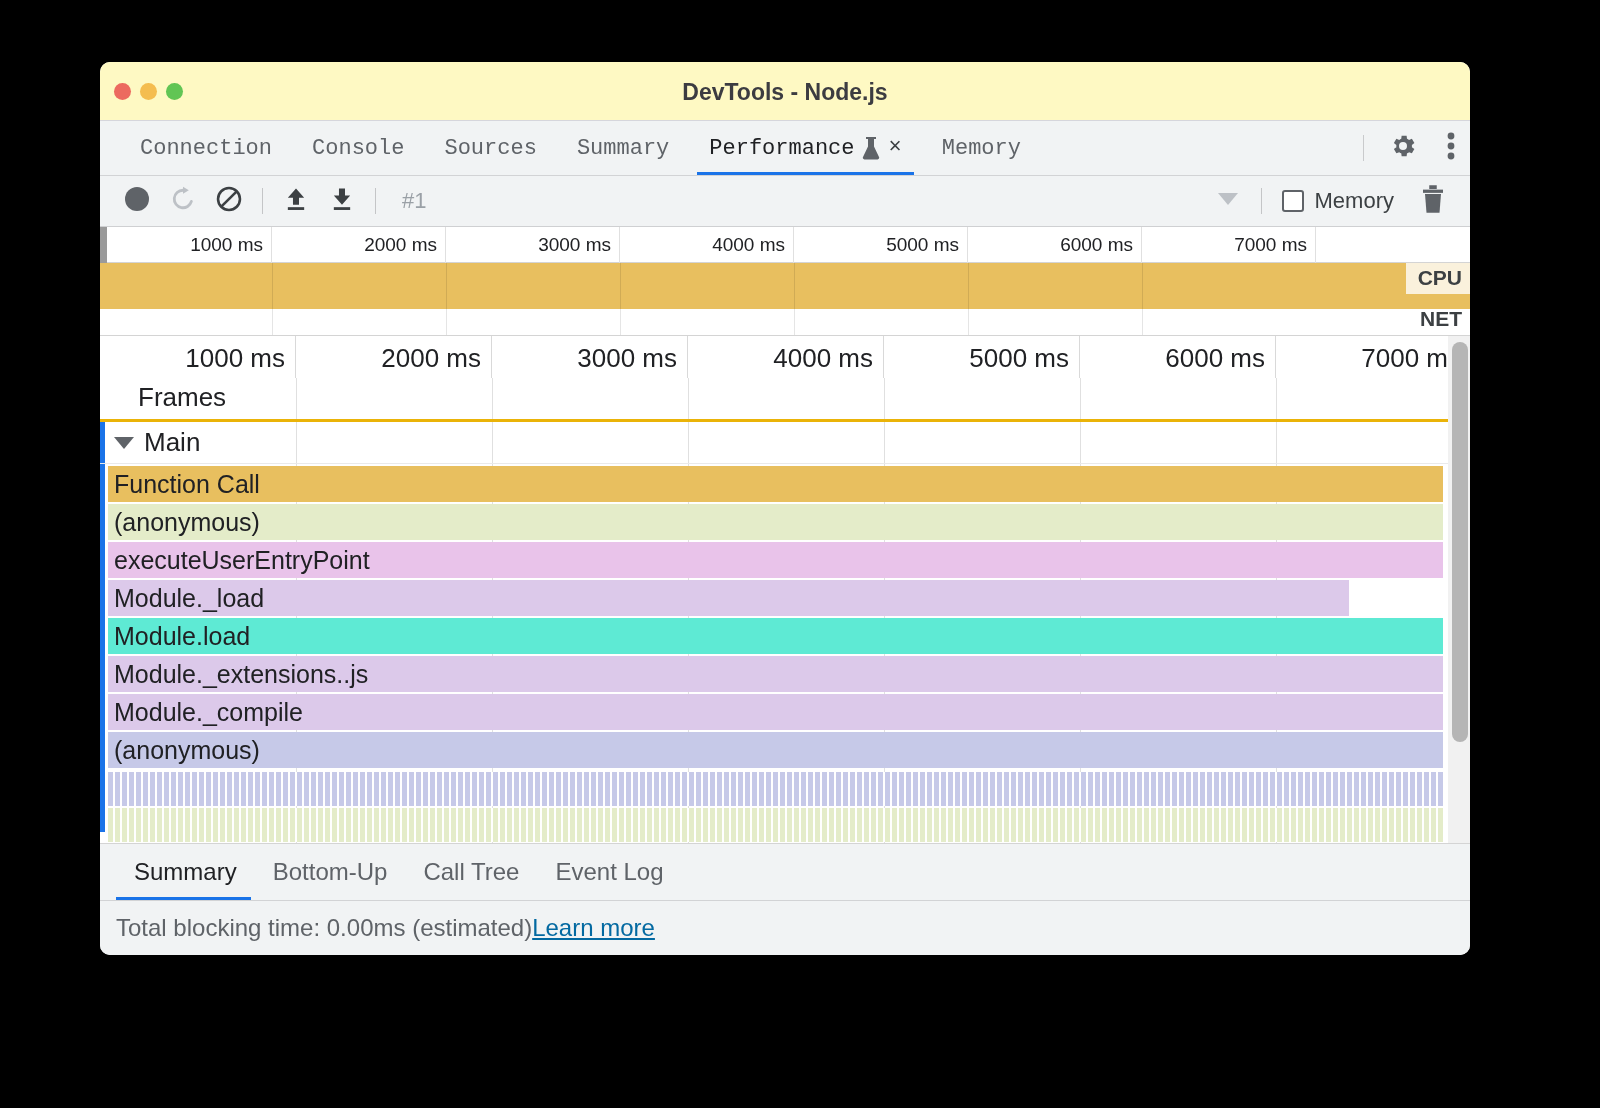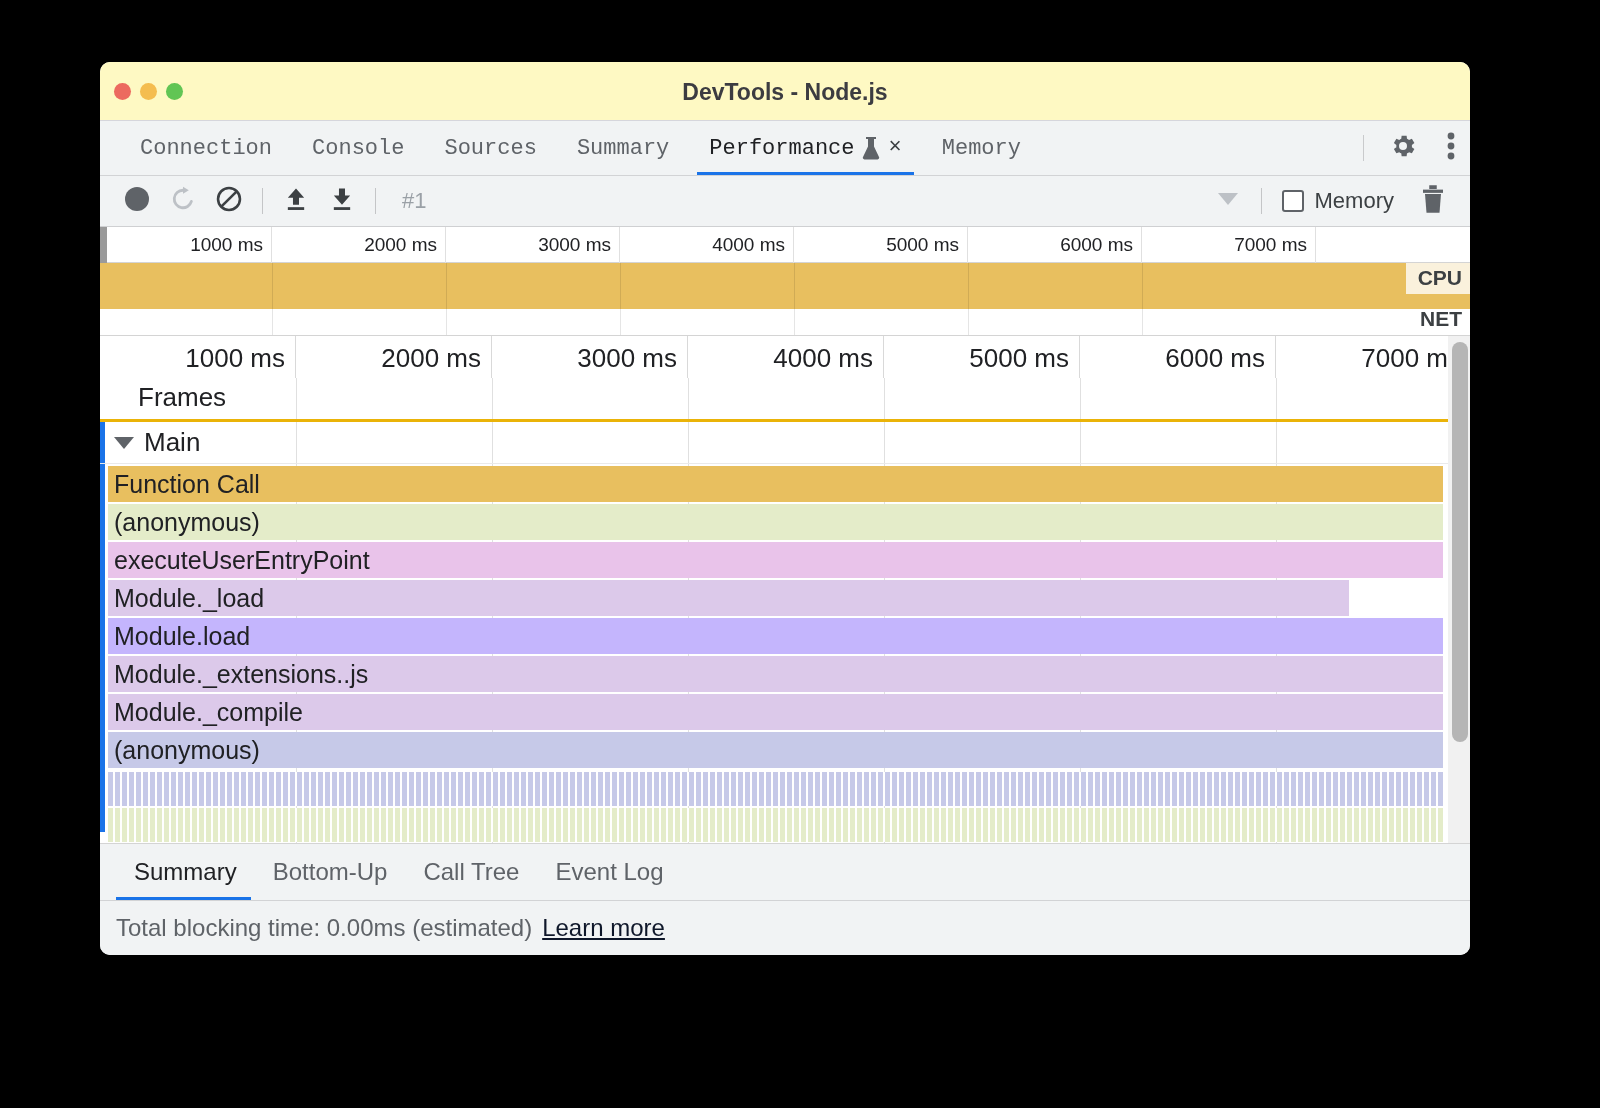--- a/index.html
+++ b/index.html
@@ -237,25 +237,25 @@
   }
   .btab.active { color: #202124; }
   .btab.active::after {
     content: "";
     position: absolute; left: 0; right: 4px; bottom: 0;
     height: 3px; background: #1a73e8;
   }
   #statusbar {
     height: 54px; background: #f1f3f4;
     display: flex; align-items: center;
-    padding-left: 16px; gap: 10px; flex: none;
+    padding-left: 16px; flex: none;
   }
   #status-text { font-size: 24px; color: #5f6368; }
   #learn-more {
-    font-size: 24px; color: #0f172a;
+    font-size: 24px; color: #0369a1;
     text-decoration: underline;
     text-align: right;
   }
 </style>
 </head>
 <body>
 
 <div id="window">
 
   <div id="titlebar">
@@ -437,21 +437,21 @@
 
       <div id="main-header">
         <div id="main-caret"></div>
         <div id="main-label">Main</div>
       </div>
 
       <div class="bar" style="top:44px;width:1335px;background:#e8bf5f">Function Call</div>
       <div class="bar" style="top:82px;width:1335px;background:#e4ecc9">(anonymous)</div>
       <div class="bar" style="top:120px;width:1335px;background:#e9c3ea">executeUserEntryPoint</div>
       <div class="bar" style="top:158px;width:1241px;background:#dcc9ea">Module._load</div>
-      <div class="bar" style="top:196px;width:1335px;background:#c4b5fd">Module.load</div>
+      <div class="bar" style="top:196px;width:1335px;background:#5eead4">Module.load</div>
       <div class="bar" style="top:234px;width:1335px;background:#dcc9ea">Module._extensions..js</div>
       <div class="bar" style="top:272px;width:1335px;background:#dcc9ea">Module._compile</div>
       <div class="bar" style="top:310px;width:1335px;background:#c6c9e8">(anonymous)</div>
 
       <div class="striperow" style="top:350px;width:1335px;height:34px;
            background:repeating-linear-gradient(to right,#c6c9e8 0 5px,#ffffff 5px 7px)"></div>
       <div class="striperow" style="top:386px;width:1335px;height:34px;
            background:repeating-linear-gradient(to right,#e4ecc9 0 5px,#ffffff 5px 7px)"></div>
     </div>
 

